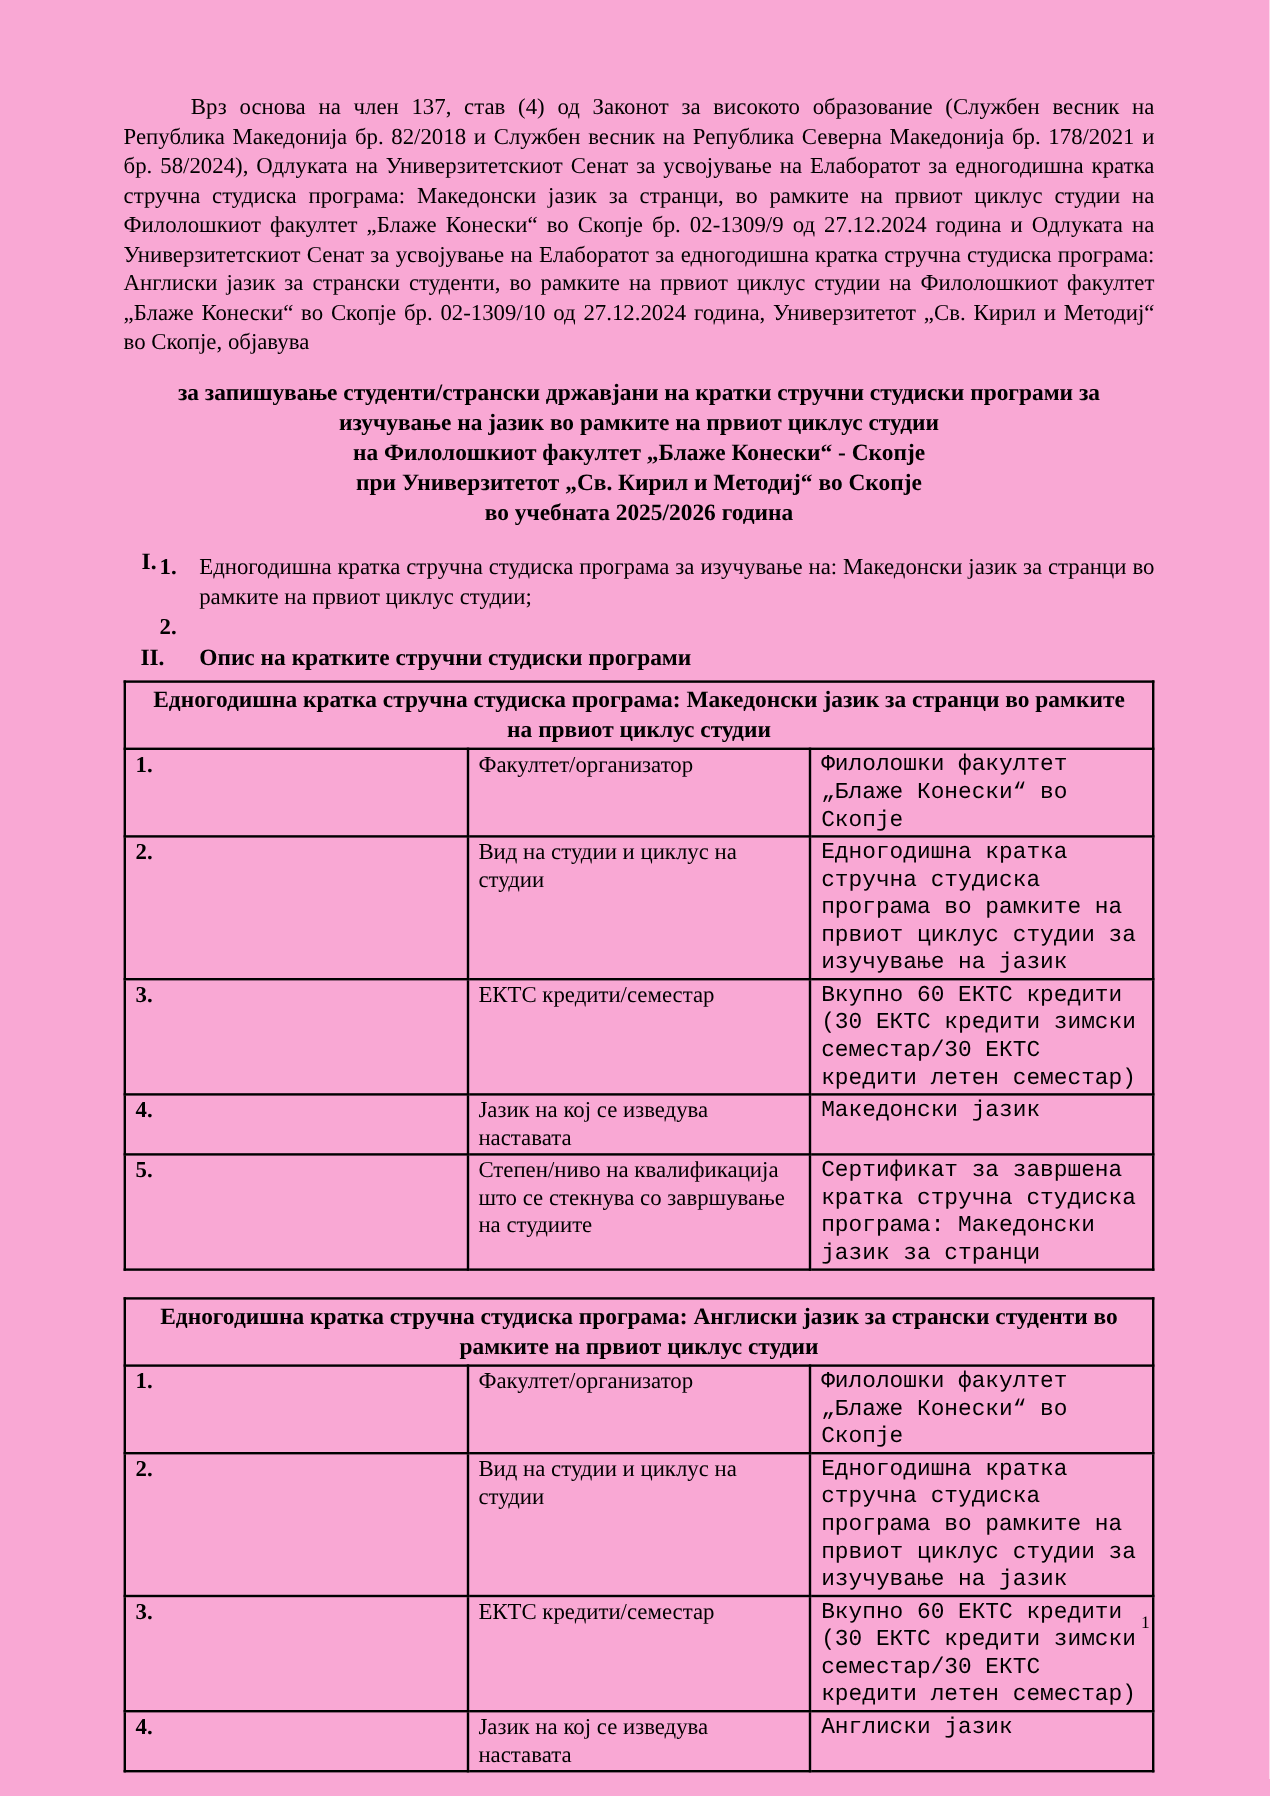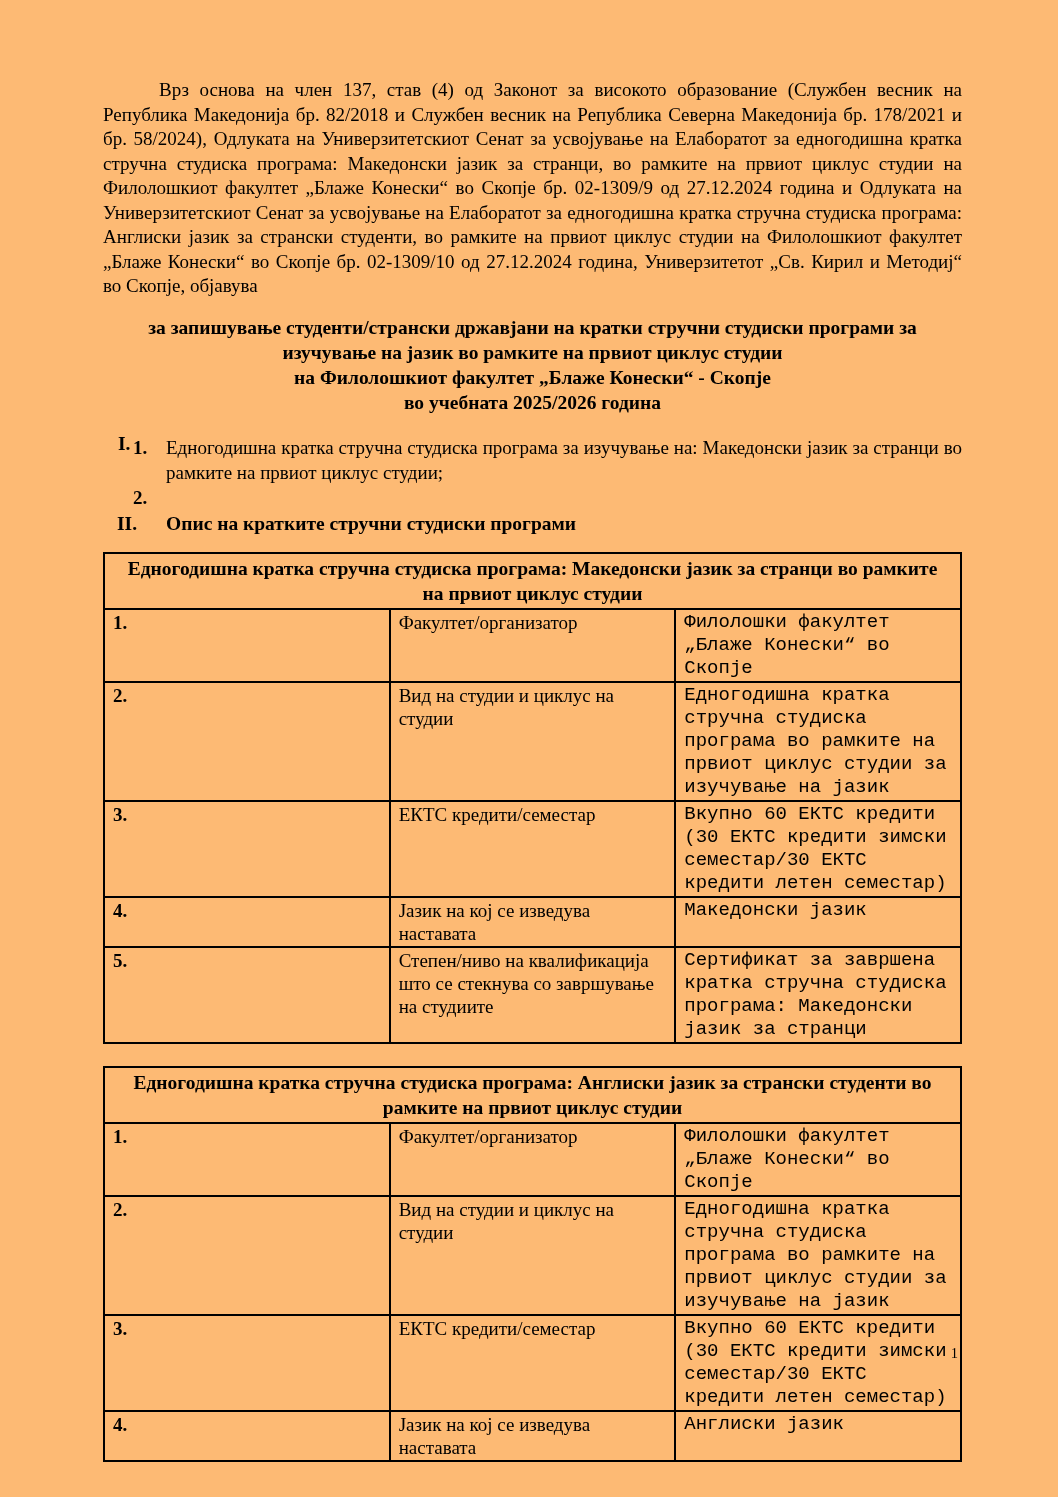--- a/index.html
+++ b/index.html
@@ -1,20 +1,20 @@
 <!DOCTYPE html>
 <html><head>
 <meta charset="utf-8">
 <style>
   html, body { margin: 0; padding: 0; background: #ffffff; }
   .page {
     position: relative;
     width: 1058px;
     height: 1497px;
-    background: #fdba74;
+    background: #f9a8d4;
     color: #000000;
     font-family: "Liberation Serif", serif;
     overflow: hidden;
   }
   .content {
     position: absolute;
     left: 103px;
     top: 0;
     width: 859px;
   }
@@ -53,21 +53,21 @@
     line-height: 25px;
     text-align: justify;
   }
   .list-item .num { position: absolute; left: 30px; font-weight: bold; }
   table.desc {
     border-collapse: collapse;
     width: 859px;
     font-size: 19px;
     table-layout: fixed;
   }
-  table.t1 { margin-top: 16px; }
+  table.t1 { margin-top: 6px; }
   table.t2 { margin-top: 22px; }
   .desc th.tbl-title {
     border: 2px solid #000;
     font-size: 19.5px;
     font-weight: bold;
     text-align: center;
     padding: 2px 12px;
     line-height: 25px;
   }
   .desc td {
@@ -90,20 +90,21 @@
 <body>
 
 <div class="page">
   <div class="content">
 
     <p class="intro">Врз основа на член 137, став (4) од Законот за високото образование (Службен весник на Република Македонија бр. 82/2018 и Службен весник на Република Северна Македонија бр. 178/2021 и бр. 58/2024), Одлуката на Универзитетскиот Сенат за усвојување на Елаборатот за едногодишна кратка стручна студиска програма: Македонски јазик за странци, во рамките на првиот циклус студии на Филолошкиот факултет „Блаже Конески“ во Скопје бр. 02-1309/9 од 27.12.2024 година и Одлуката на Универзитетскиот Сенат за усвојување на Елаборатот за едногодишна кратка стручна студиска програма: Англиски јазик за странски студенти, во рамките на првиот циклус студии на Филолошкиот факултет „Блаже Конески“ во Скопје бр. 02-1309/10 од 27.12.2024 година, Универзитетот „Св. Кирил и Методиј“ во Скопје, објавува</p>
 
     <div class="title-block">
       <div>за запишување студенти/странски државјани на кратки стручни студиски програми за изучување на јазик во рамките на првиот циклус студии</div>
       <div>на Филолошкиот факултет „Блаже Конески“ - Скопје</div>
+      <div>при Универзитетот „Св. Кирил и Методиј“ во Скопје</div>
       <div>во учебната 2025/2026 година</div>
     </div>
 
     <div class="sec sec1">
       <span class="num">I.</span>
     </div>
 
     <div class="list">
       <div class="list-item">
         <span class="num">1.</span>

